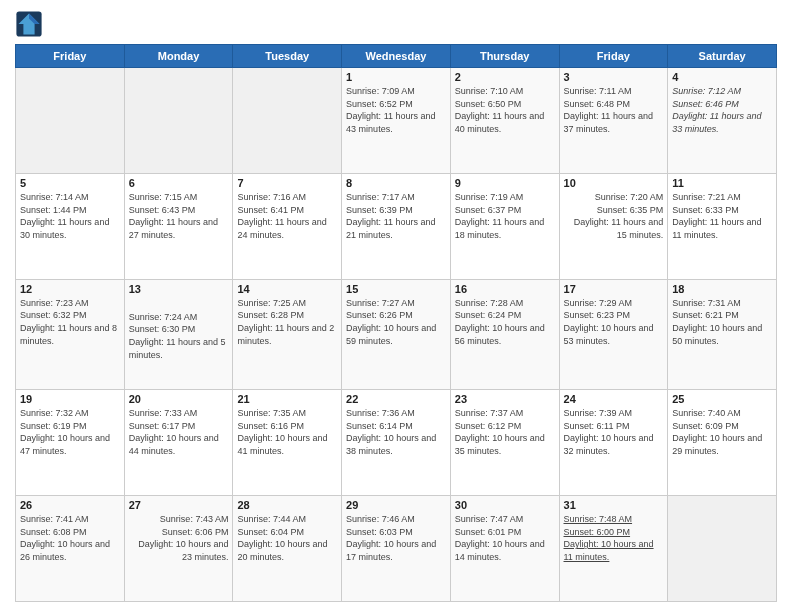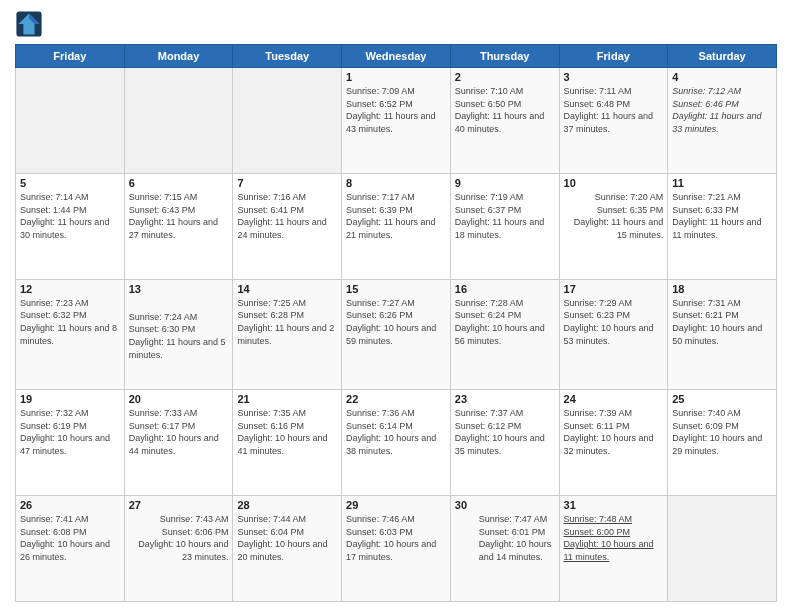--- a/index.html
+++ b/index.html
@@ -314,21 +314,21 @@
 Daylight: 10 hours and 20 minutes.</div>
           </td>
           <td>
             <span class="day-number">29</span>
             <div class="day-info" style="white-space: pre-line;">Sunrise: 7:46 AM
 Sunset: 6:03 PM
 Daylight: 10 hours and 17 minutes.</div>
           </td>
           <td>
             <span class="day-number">30</span>
-            <div class="day-info" style="white-space: pre-line; margin-left: 24px;">Sunrise: 7:47 AM
+            <div class="day-info" style="white-space: pre-line;">Sunrise: 7:47 AM
 Sunset: 6:01 PM
 Daylight: 10 hours and 14 minutes.</div>
           </td>
           <td>
             <span class="day-number">31</span>
             <div class="day-info" style="white-space: pre-line; text-decoration: underline;">Sunrise: 7:48 AM
 Sunset: 6:00 PM
 Daylight: 10 hours and 11 minutes.</div>
           </td>
           <td class="empty"></td>

